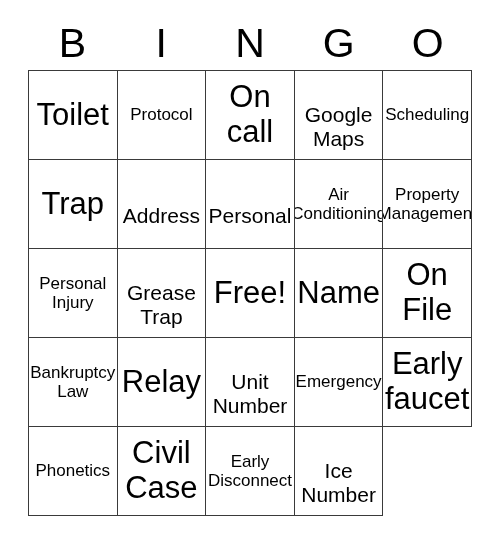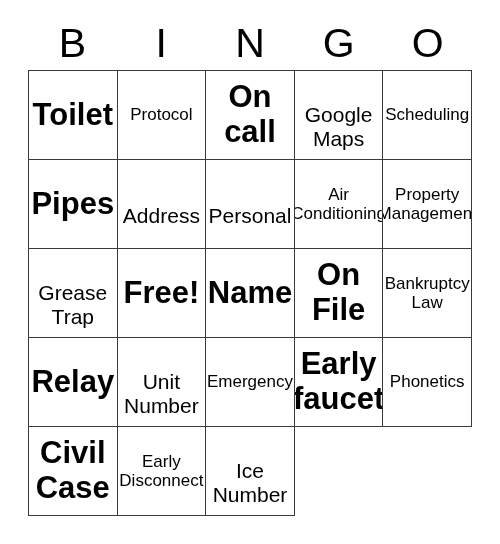--- a/index.html
+++ b/index.html
@@ -72,21 +72,21 @@
   }
   .cell-text {
     display: block;
     line-height: 1.12;
     color: #000000;
     word-break: normal;
     hyphens: none;
   }
 
   
-  .sz-xl .cell-text { font-size: 31px; font-weight: bold; }
+  .sz-xl .cell-text { font-size: 31px; }
   .sz-md .cell-text { font-size: 21px; margin-top: 24px; }
   .sz-sm .cell-text { font-size: 17px; }
   .sz-xs .cell-text { font-size: 17px; }
 </style>
 </head>
 <body>
 
 <div id="card">
 
   <div id="header-row">
@@ -107,33 +107,36 @@
       <div class="cell sz-xl">
         <span class="cell-text">On call</span>
       </div>
       <div class="cell sz-md">
         <span class="cell-text">Google Maps</span>
       </div>
       <div class="cell sz-xs">
         <span class="cell-text">Scheduling</span>
       </div>
       <div class="cell sz-xl">
-        <span class="cell-text">Pipes</span>
+        <span class="cell-text">Trap</span>
       </div>
       <div class="cell sz-md">
         <span class="cell-text">Address</span>
       </div>
       <div class="cell sz-md">
         <span class="cell-text">Personal</span>
       </div>
       <div class="cell sz-xs">
         <span class="cell-text">Air Conditioning</span>
       </div>
       <div class="cell sz-xs">
         <span class="cell-text">Property Management</span>
+      </div>
+      <div class="cell sz-sm">
+        <span class="cell-text">Personal Injury</span>
       </div>
       <div class="cell sz-md">
         <span class="cell-text">Grease Trap</span>
       </div>
       <div class="cell sz-xl">
         <span class="cell-text">Free!</span>
       </div>
       <div class="cell sz-xl">
         <span class="cell-text">Name</span>
       </div>

